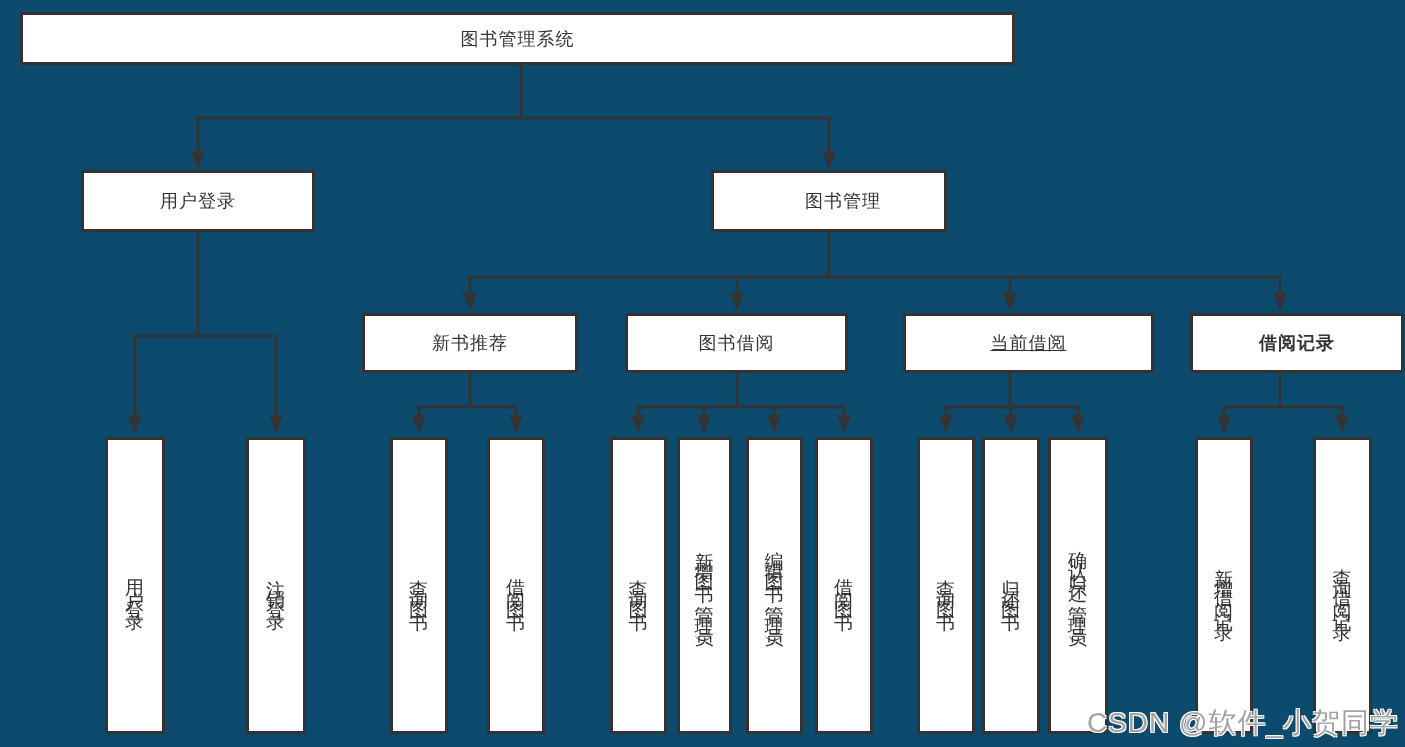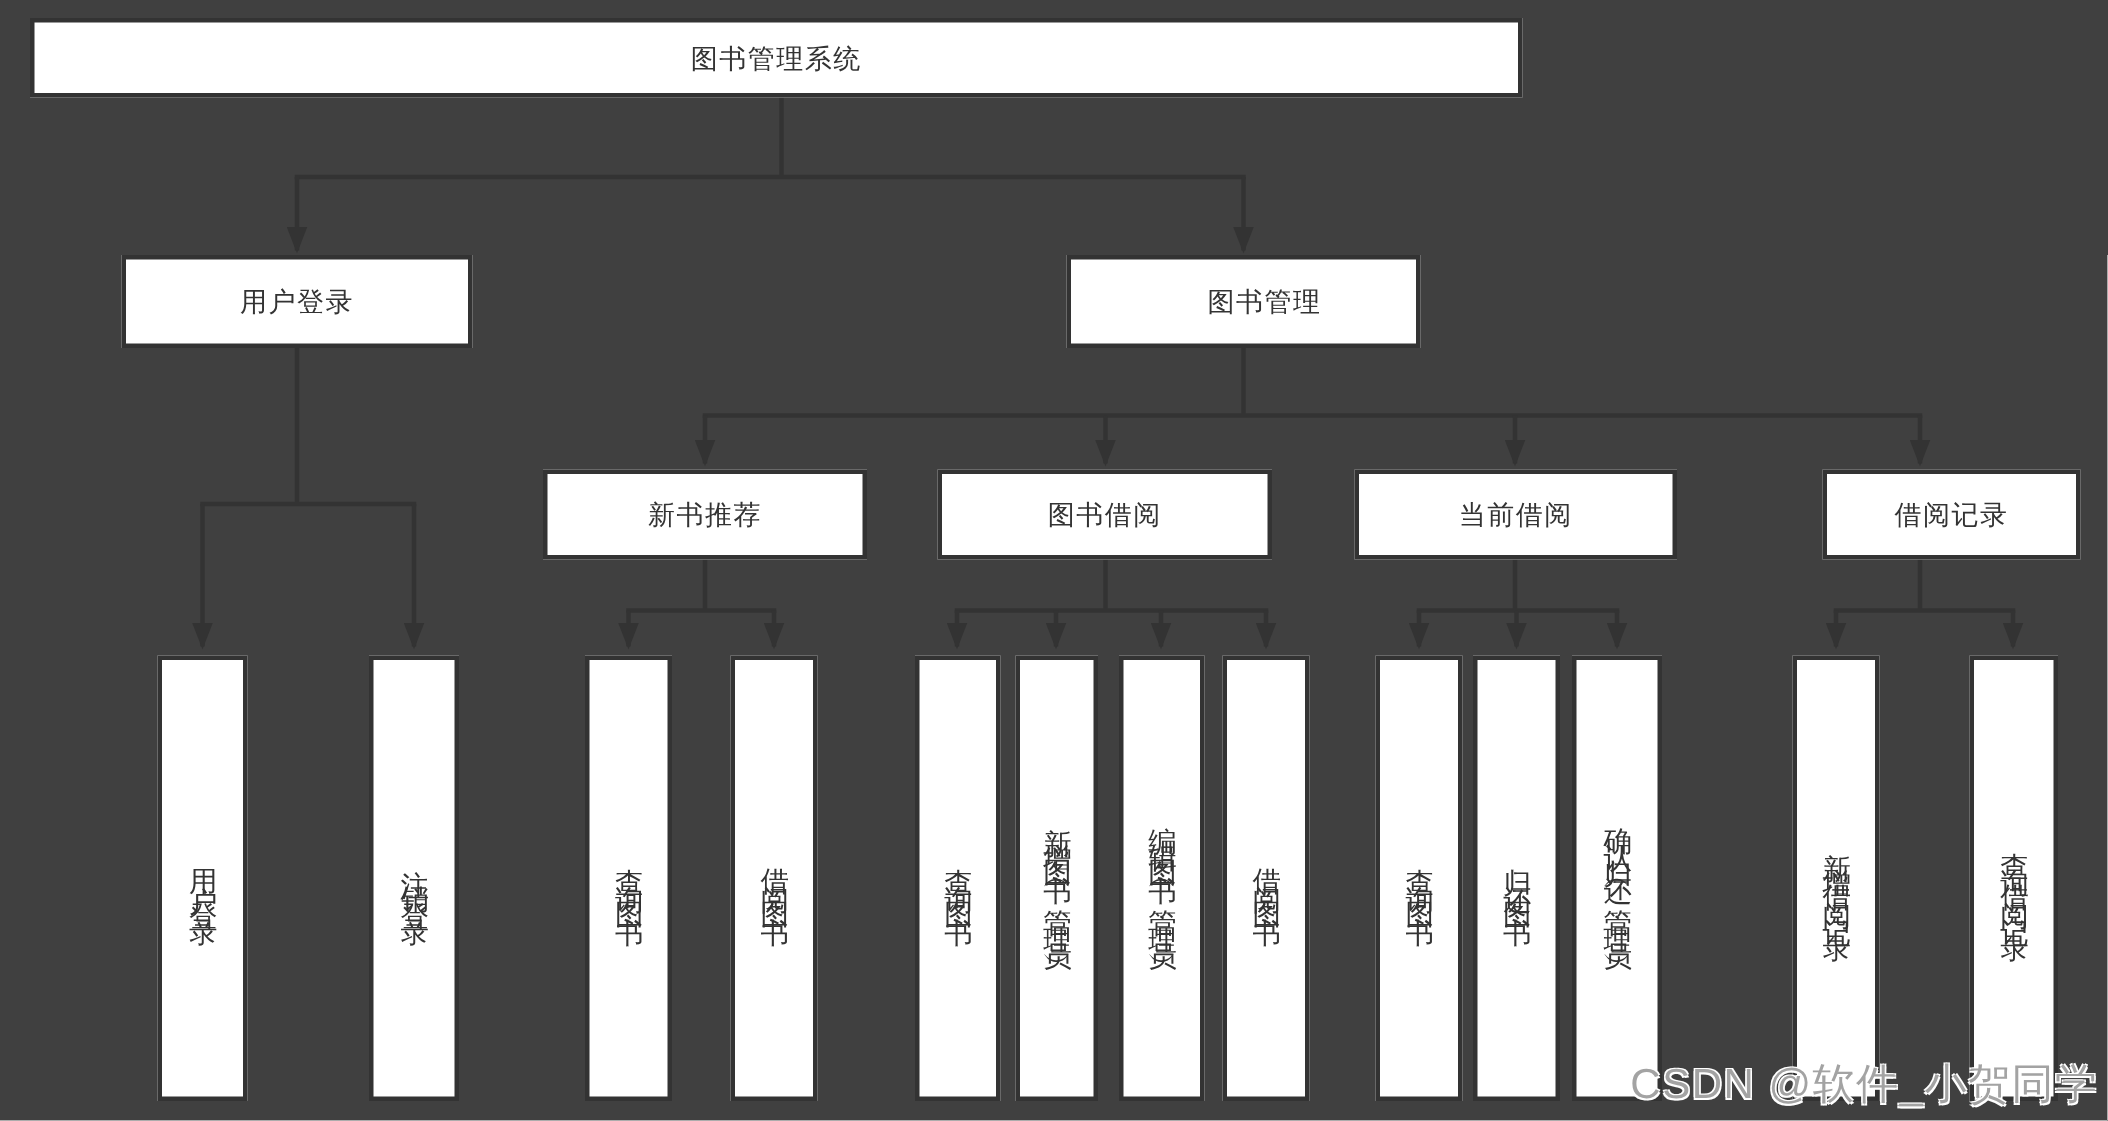--- a/index.html
+++ b/index.html
@@ -1,19 +1,19 @@
 <!DOCTYPE html>
 <html><head>
 <meta charset="utf-8">
 <style>
   html,body{margin:0;padding:0;background:#ffffff;}
   .stage{
     position:relative;
     width:1405px;height:747px;
-    background:#404040;
+    background:#0c4a6e;
     font-family:"Liberation Sans", sans-serif;
     overflow:hidden;
   }
   svg.wires{position:absolute;left:0;top:0;width:1405px;height:747px;}
   .node{
     position:absolute;
     box-sizing:border-box;
     background:#ffffff;
     border:3px solid #333333;
     color:#333333;
@@ -30,22 +30,22 @@
     letter-spacing:11px;
     line-height:1;
     color:#333333;
   }
   
   .b-root{left:20px;top:12px;width:995px;height:53px;}
   .b-userlogin{left:81px;top:170px;width:234px;height:62px;}
   .b-bookmgmt{left:711px;top:170px;width:236px;height:62px;padding-left:28px;}
   .b-newrec{left:362px;top:313px;width:216px;height:60px;}
   .b-borrow{left:625px;top:313px;width:223px;height:60px;}
-  .b-current{left:903px;top:313px;width:215px;height:60px;}
-  .b-records{left:1215px;top:313px;width:172px;height:60px;}
+  .b-current{left:903px;top:313px;width:251px;height:60px;text-decoration:underline;}
+  .b-records{left:1190px;top:313px;width:214px;height:60px;font-weight:bold;}
   .leaf{top:437px;height:297px;}
   .b-l-userlogin{left:105px;width:60px;}
   .b-l-logout{left:246px;width:60px;}
   .b-l-query1{left:390px;width:58px;}
   .b-l-borrow1{left:487px;width:58px;}
   .b-l-query2{left:610px;width:57px;}
   .b-l-add{left:677px;width:55px;}
   .b-l-edit{left:746px;width:57px;}
   .b-l-borrow2{left:815px;width:58px;}
   .b-l-query3{left:917px;width:58px;}

